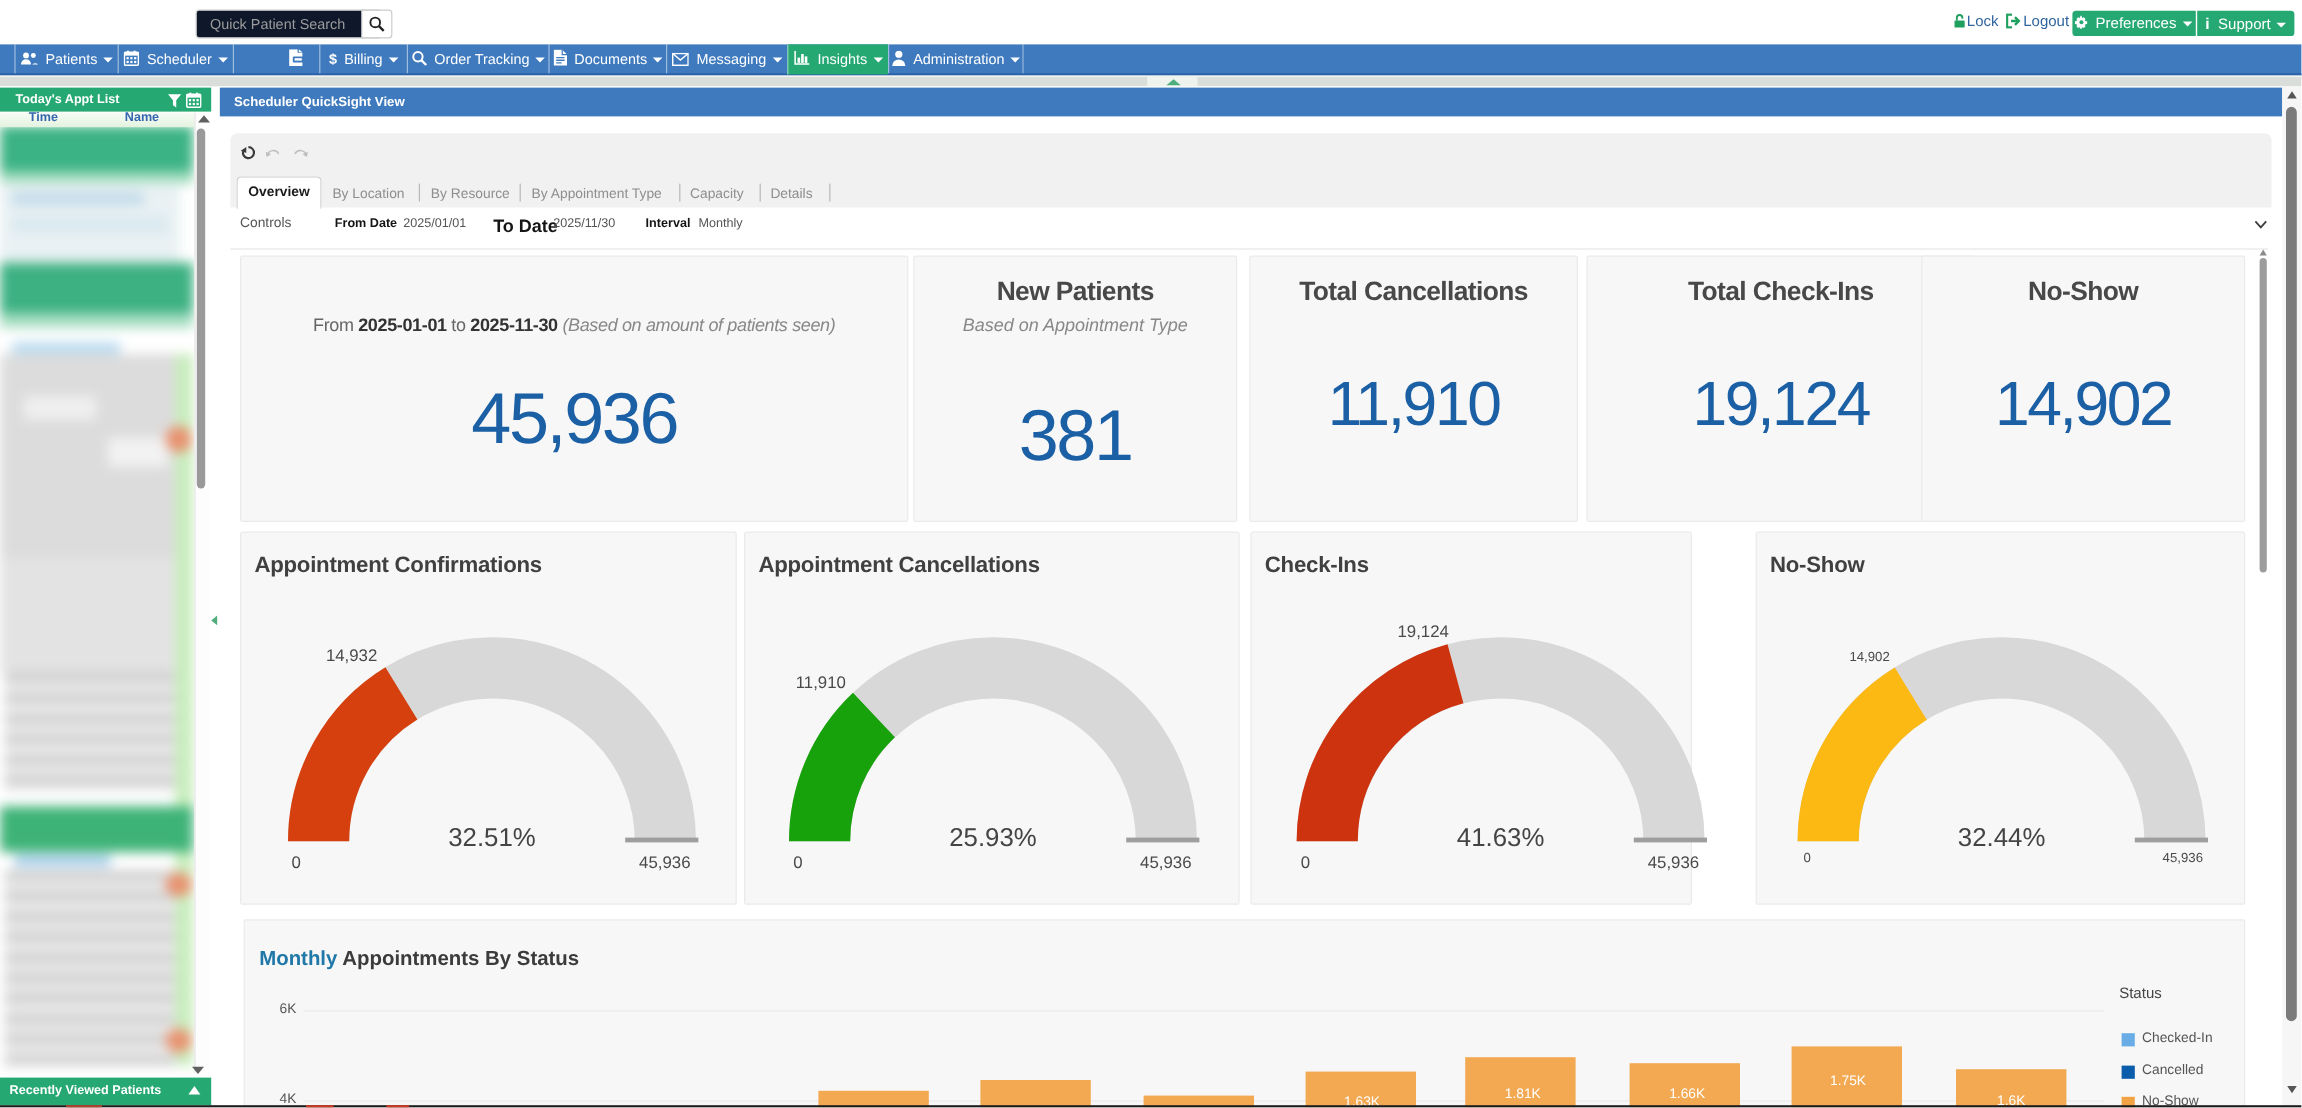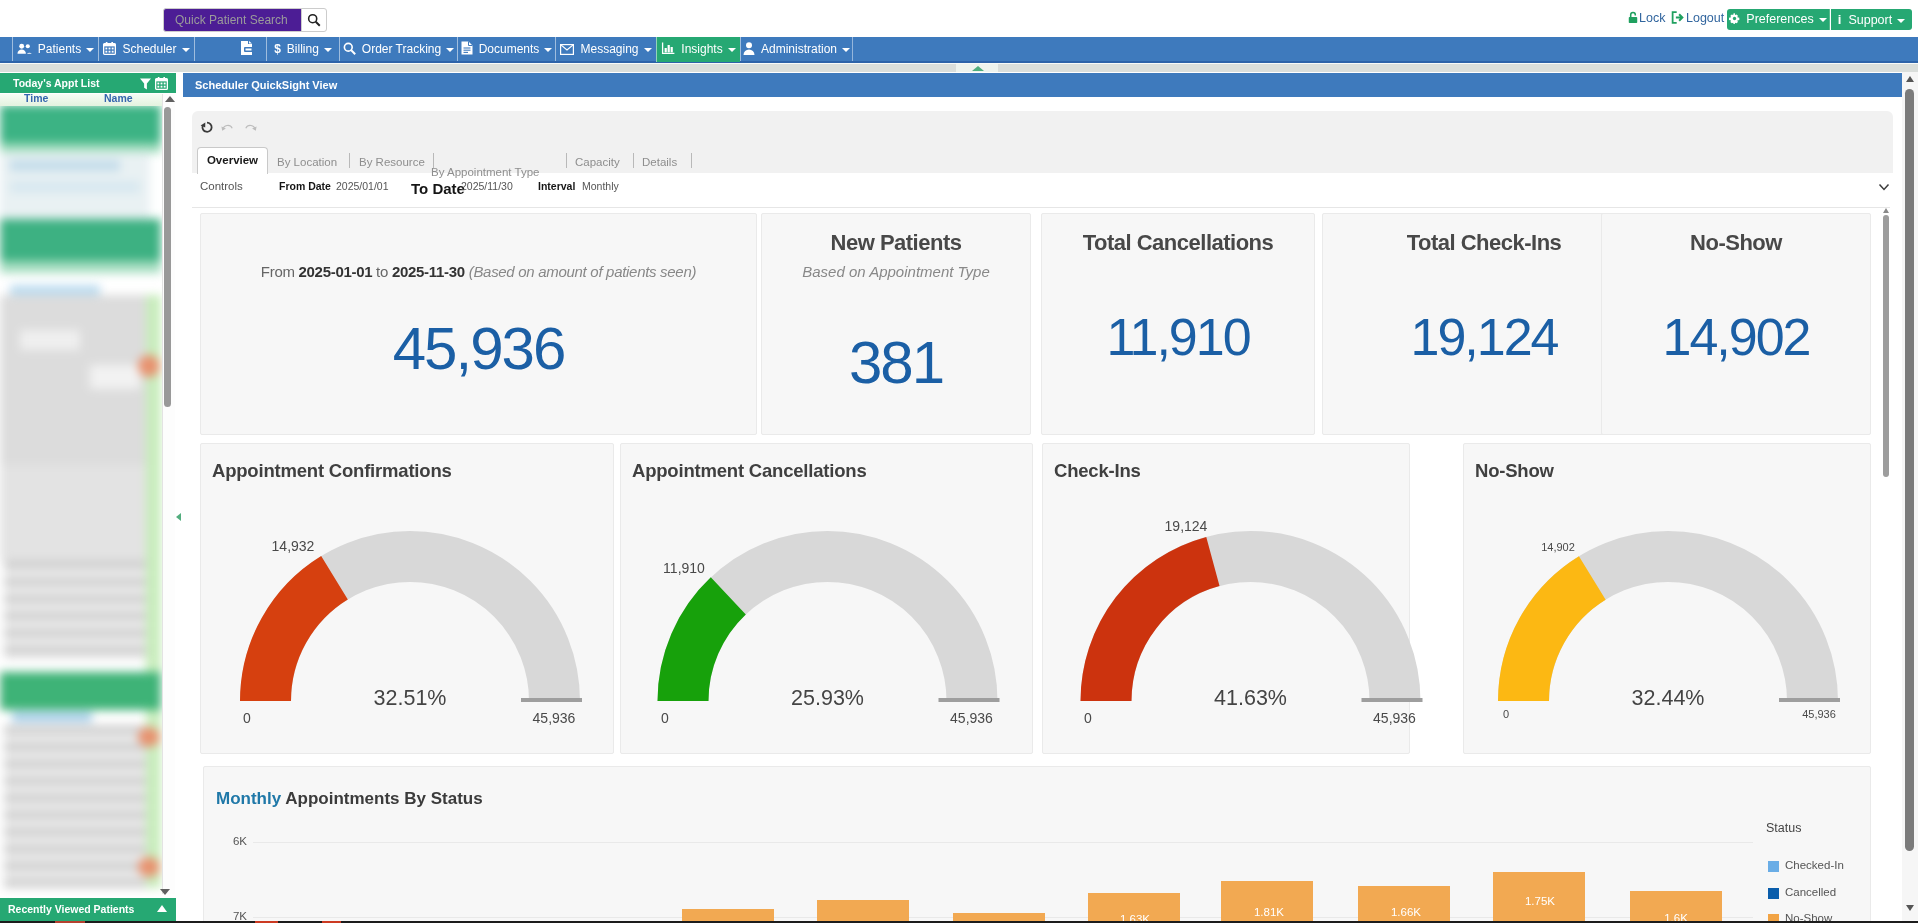--- a/index.html
+++ b/index.html
@@ -1,21 +1,21 @@
 <!DOCTYPE html>
 <html><head>
 <meta charset="utf-8">
 <style>
 * { margin:0; padding:0; box-sizing:border-box; }
 html,body { width:1918px; height:923px; overflow:hidden; }
 body { font-family:"Liberation Sans",sans-serif; background:#fff; position:relative; }
 .caret { display:inline-block; width:0; height:0; border-left:4px solid transparent; border-right:4px solid transparent; border-top:4px solid #fff; vertical-align:middle; margin-left:5px; }
 
 #topbar { position:absolute; left:0; top:0; width:1918px; height:37px; background:#fff; }
-#qsearch { position:absolute; left:163px; top:8px; width:154px; height:24px; border:1px solid #ccc; border-radius:3px 0 0 3px; font-size:12px; color:#9b9b9b; line-height:22px; padding-left:11px; background:#4c1d95;}
+#qsearch { position:absolute; left:163px; top:8px; width:154px; height:24px; border:1px solid #ccc; border-radius:3px 0 0 3px; font-size:12px; color:#9b9b9b; line-height:22px; padding-left:11px; background:#0f172a;}
 #qbtn { position:absolute; left:301px; top:8px; width:26px; height:24px; border:1px solid #ccc; border-radius:0 3px 3px 0; background:#fff; text-align:center; }
 .toplink { position:absolute; top:11px; font-size:12.5px; color:#31659e; }
 .gbtn { position:absolute; top:9px; height:21px; background:#26a873; color:#fff; font-size:12.5px; text-align:center; line-height:21px; }
 
 #navbar { position:absolute; left:0; top:37px; width:1918px; height:26px; background:#3e7abd; border-bottom:2px solid #2d63a9; }
 .navitem { position:absolute; top:0; height:24px; color:#fff; font-size:12px; line-height:24px; text-align:center; border-left:1px solid rgba(255,255,255,.5); }
 .navitem:last-child { border-right:1px solid rgba(255,255,255,.45); }
 .nico { display:inline-block; vertical-align:-2px; margin-right:6px; }
 
 #strip { position:absolute; left:0; top:63px; width:1918px; height:9px; background:#dadedb; border-top:0.5px solid #f8faf8; }
@@ -208,21 +208,21 @@
     <svg width="13" height="8" viewBox="0 0 13 8" style="position:absolute;left:52px;top:12px">
         <path d="M11.2 6.7 A 5.0 5.0 0 0 0 1.8 5.2" fill="none" stroke="#bdbdbd" stroke-width="1.2"></path>
         <path d="M12.6 3.4 L11.8 7.8 L8.1 5.6 Z" fill="#bdbdbd"></path>
       </svg>
   </div>
   <div id="ovtab">Overview</div>
   <div class="tabtxt" style="left:94px; top:84px;">By Location</div>
   <div class="tabsep" style="left:166px; top:81px;"></div>
   <div class="tabtxt" style="left:176px; top:84px;">By Resource</div>
   <div class="tabsep" style="left:250px; top:81px;"></div>
-  <div class="tabtxt" style="left:248px; top:84px;margin-top:10px;">By Appointment Type</div>
+  <div class="tabtxt" style="left:260px; top:84px;">By Appointment Type</div>
   <div class="tabsep" style="left:383px; top:81px;"></div>
   <div class="tabtxt" style="left:392px; top:84px;">Capacity</div>
   <div class="tabsep" style="left:450px; top:81px;"></div>
   <div class="tabtxt" style="left:459px; top:84px;">Details</div>
   <div class="tabsep" style="left:508px; top:81px;"></div>
   <div class="ctl" style="left:17px; color:#555;">Controls</div>
   <div class="ctl" style="left:96px; color:#151515; font-weight:bold; font-size:10.5px;">From Date</div>
   <div class="ctl" style="left:153px; color:#555; font-size:10.5px;">2025/01/01</div>
   <div class="ctl" style="left:228px; color:#151515; font-weight:bold; font-size:15px;">To Date</div>
   <div class="ctl" style="left:278px; color:#555; font-size:10.5px;">2025/11/30</div>
@@ -303,21 +303,21 @@
       <text x="204" y="261" text-anchor="middle" font-size="21.5" fill="#444">32.44%</text>
       <text x="39" y="274" font-size="11" fill="#494949">0</text>
       <text x="355" y="274" text-anchor="middle" font-size="11" fill="#494949">45,936</text>
       <text x="94" y="107" text-anchor="middle" font-size="11" fill="#494949">14,902</text>
     </svg>
   </div>
 
   <div class="card" style="left:20px; top:694px; width:1668px; height:250px;">
     <div style="position:absolute; left:12px; top:22px; font-size:17px; font-weight:bold; color:#3b3b3b;"><span style="color:#1f78a8;">Monthly</span> Appointments By Status</div>
     <div style="position:absolute; left:9px; top:68px; width:34px; text-align:right; font-size:11.5px; color:#555;">6K</div>
-    <div style="position:absolute; left:9px; top:143px; width:34px; text-align:right; font-size:11.5px; color:#555;">7K</div>
+    <div style="position:absolute; left:9px; top:143px; width:34px; text-align:right; font-size:11.5px; color:#555;">4K</div>
     <div style="position:absolute; left:49px; top:75px; width:1500px; height:1px; background:#e9e9e9;"></div>
     <div style="position:absolute; left:49px; top:150px; width:1500px; height:1px; background:#e9e9e9;"></div>
     <div style="position:absolute; left:1562px; top:54px; font-size:12.5px; color:#444;">Status</div>
     <div style="position:absolute; left:1564px; top:94px; width:11px; height:11px; background:#6aade6;"></div>
     <div style="position:absolute; left:1581px; top:92px; font-size:11.5px; color:#555;">Checked-In</div>
     <div style="position:absolute; left:1564px; top:121px; width:11px; height:11px; background:#0a5dab;"></div>
     <div style="position:absolute; left:1581px; top:119px; font-size:11.5px; color:#555;">Cancelled</div>
     <div style="position:absolute; left:1564px; top:147px; width:11px; height:11px; background:#f2a445;"></div>
     <div style="position:absolute; left:1581px; top:145px; font-size:11.5px; color:#555;">No-Show</div>
   </div>

